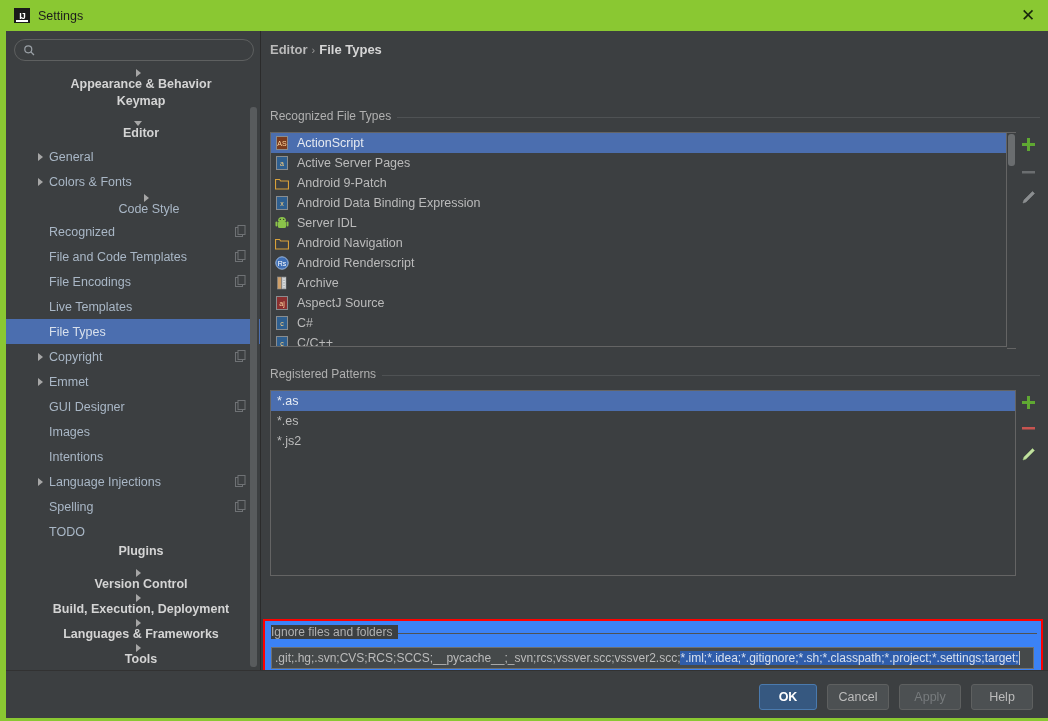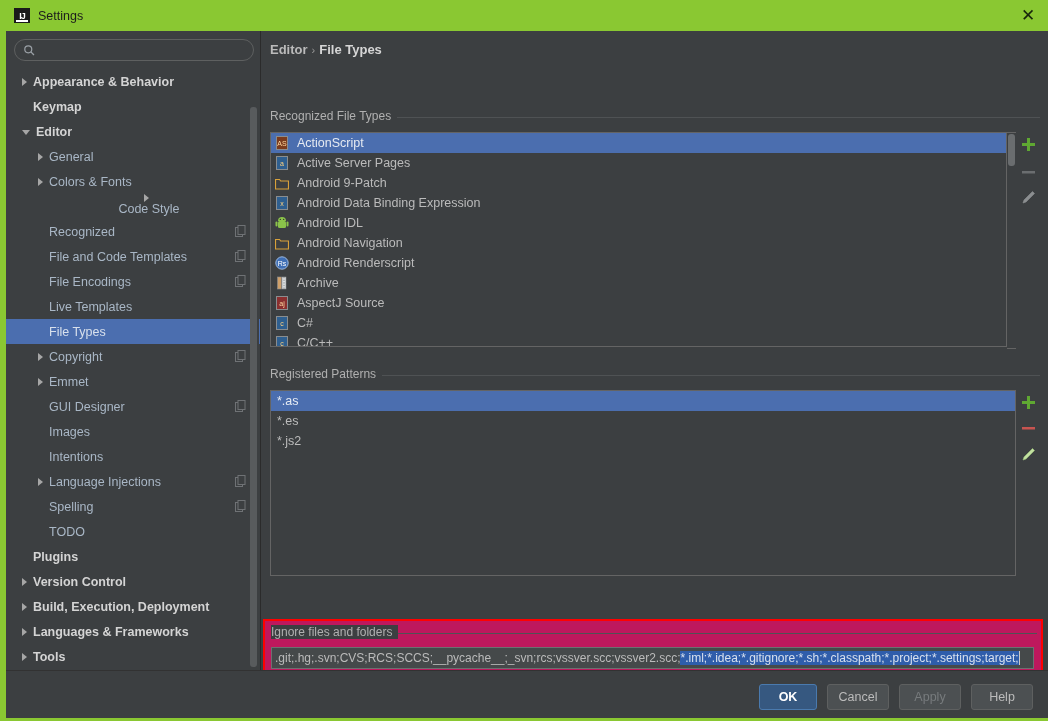--- a/index.html
+++ b/index.html
@@ -87,21 +87,21 @@
   }
   .tree-item {
     position: relative;
     height: 25px;
     display: flex; align-items: center;
     box-sizing: border-box;
     font-size: 12.5px;
     color: #a9b7c6;
     white-space: nowrap;
   }
-  .tree-item.bold { color: #d4d4d4; font-weight: bold; }
+  .tree-item.bold { color: #d4d4d4; font-weight: bold; flex-direction: column; }
   .tree-item.selected { background: #4b6eaf; color: #d8e0ec; }
   .arrow {
     width: 0; height: 0; flex: none;
     border-left: 5px solid #a6a6a6;
     border-top: 4px solid transparent;
     border-bottom: 4px solid transparent;
     margin-right: 6px;
   }
   .arrow.down {
     border-left: 4px solid transparent;
@@ -191,21 +191,21 @@
   .tbtn {
     position: absolute;
     width: 22px; height: 22px;
     display: flex; align-items: center; justify-content: center;
   }
   
   .ignore-wrap {
     position: absolute;
     border: 2px solid #ff0000;
     box-sizing: border-box;
-    background: #be185d;
+    background: #3b82f6;
     padding-left: 26px;
   }
   .ignore-input {
     position: absolute;
     background: #45494a;
     border: 1px solid #6d7071;
     box-sizing: border-box;
     font-size: 12px;
     color: #bbbbbb;
     display: flex; align-items: center;
@@ -445,21 +445,21 @@
           </div>
           <div class="ft-row">
             <span class="ft-icon"><svg viewBox="0 0 14 14" width="14" height="14">
                 <rect x="3" y="5" width="8" height="7" rx="1.5" fill="#8bc34a"></rect>
                 <path d="M3 5 a4 4 0 0 1 8 0 z" fill="#8bc34a"></path>
                 <rect x="0.5" y="5.5" width="2" height="5" rx="1" fill="#8bc34a"></rect>
                 <rect x="11.5" y="5.5" width="2" height="5" rx="1" fill="#8bc34a"></rect>
                 <circle cx="5.3" cy="3.4" r=".6" fill="#2b2b2b"></circle>
                 <circle cx="8.7" cy="3.4" r=".6" fill="#2b2b2b"></circle>
               </svg></span>
-            <span>Android IDL</span>
+            <span>Server IDL</span>
           </div>
           <div class="ft-row">
             <span class="ft-icon"><svg viewBox="0 0 14 14" width="14" height="14">
                 <path d="M0.5 3.5 h4 l1.2 1.5 h7.8 v8 h-13 z" fill="#3c3f41" stroke="#d8a13a" stroke-width="1.2"></path>
               </svg></span>
             <span>Android Navigation</span>
           </div>
           <div class="ft-row">
             <span class="ft-icon"><svg viewBox="0 0 14 14" width="14" height="14">
                 <circle cx="7" cy="7" r="6.2" fill="#3f6fb5" stroke="#9bb8de"></circle>

